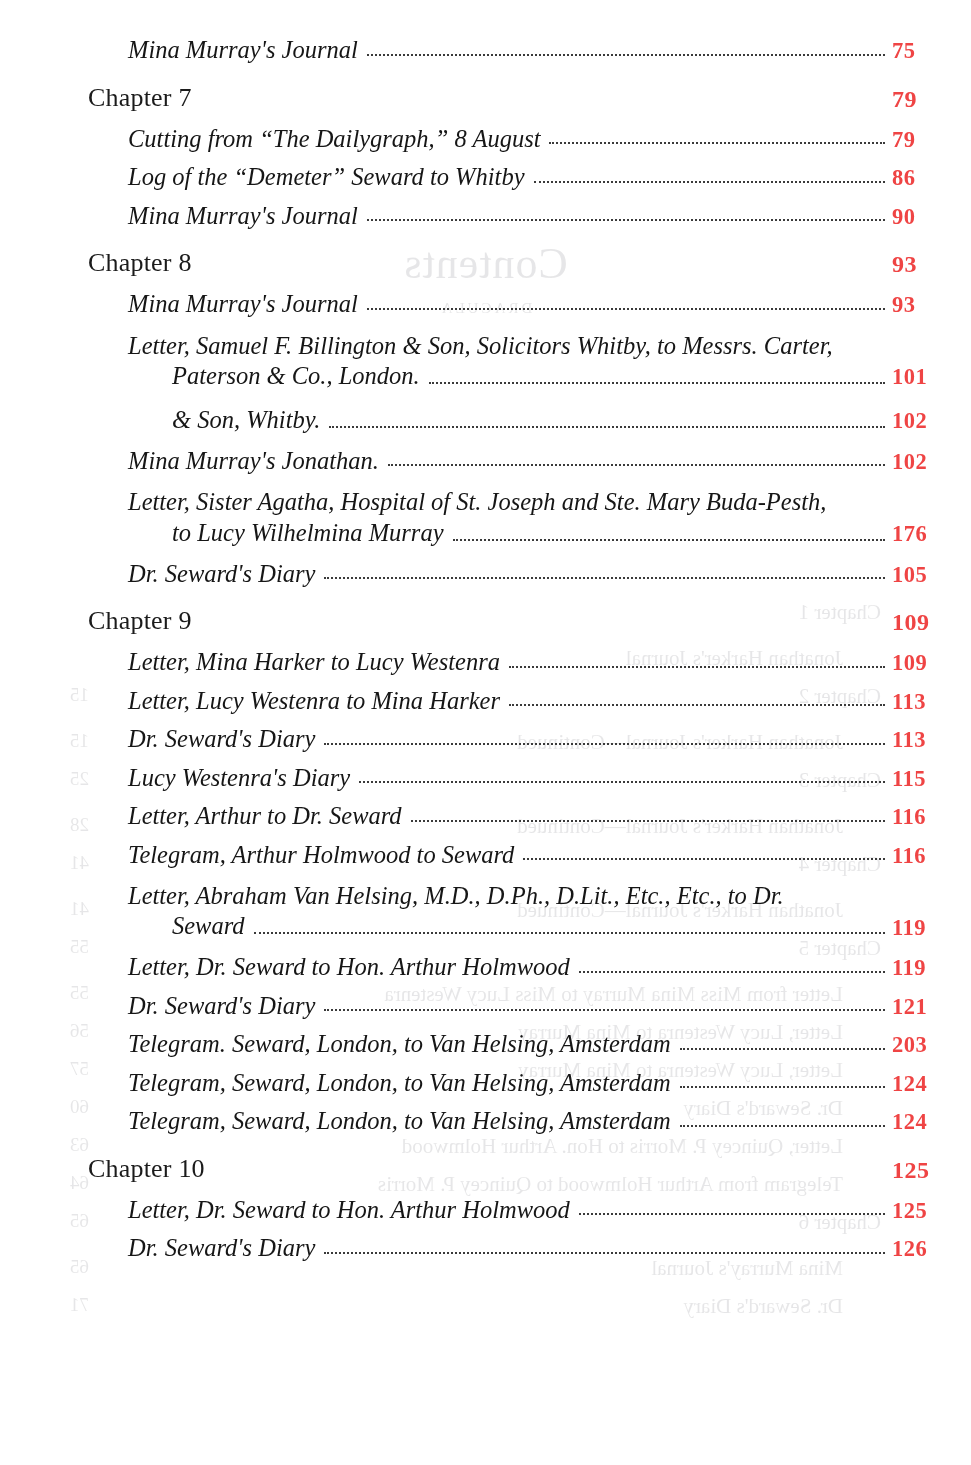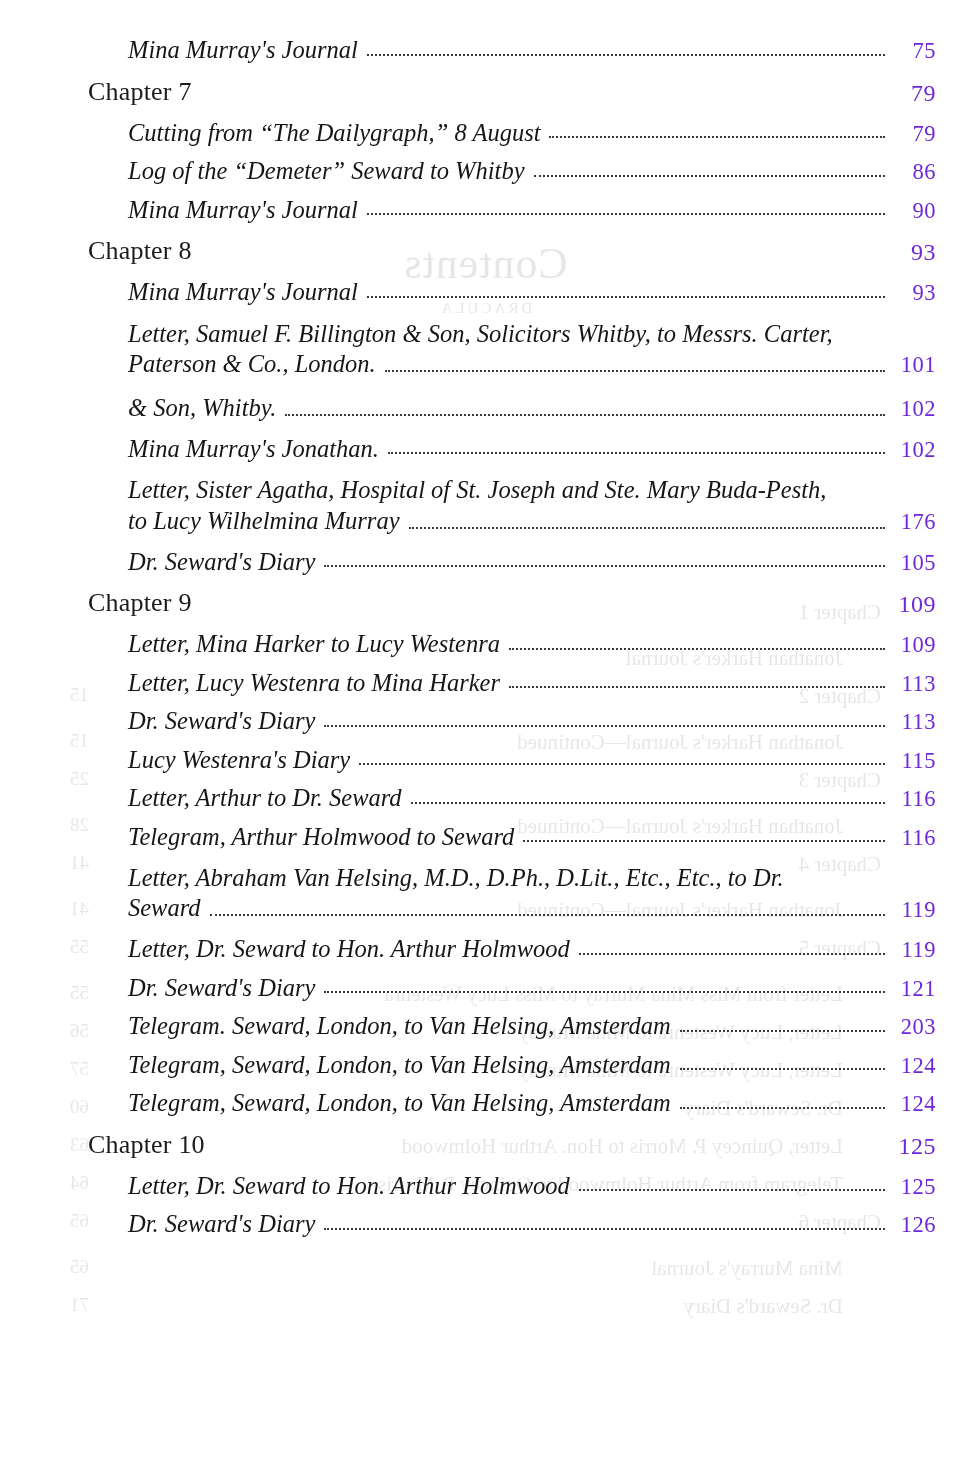--- a/index.html
+++ b/index.html
@@ -74,21 +74,21 @@
     display: flex;
     align-items: flex-end;
     margin: 0;
   }
 
   
   .chapter {
     font-size: 26px;
     font-style: normal;
     letter-spacing: 0.2px;
-    margin-top: 14px;
+    margin-top: 20px;
     margin-bottom: 10px;
     color: #1b1b1b;
   }
   .chapter .label { white-space: nowrap; }
   .chapter .num { font-size: 24px; }
 
   
   .sub {
     font-style: italic;
     font-size: 24.5px;
@@ -109,39 +109,41 @@
     margin: 0 7px 0 9px;
     height: 1px;
   }
   .chapter .leader {
     border-bottom: none;
   }
   .num {
     flex: 0 0 auto;
     font-size: 22.5px;
     font-style: normal;
-    text-align: right;
+    text-align: left;
     min-width: 44px;
-    color: #6d28d9;
+    color: #ef4444;
     letter-spacing: 0.5px;
+    font-weight: bold;
   }
 
   
   .multi {
     font-style: italic;
     font-size: 24.5px;
     margin-top: 14px;
     padding-left: 40px;
     color: #161616;
     line-height: 1.23;
   }
   .multi .l1 { display: block; }
   .multi .l2row {
     display: flex;
     align-items: flex-end;
+    margin-left: 44px;
   }
   .multi .l2 {
     white-space: nowrap;
   }
 </style>
 </head>
 <body>
 
 <div class="bleed" id="bleed">
     <div class="b-title">Contents</div>

